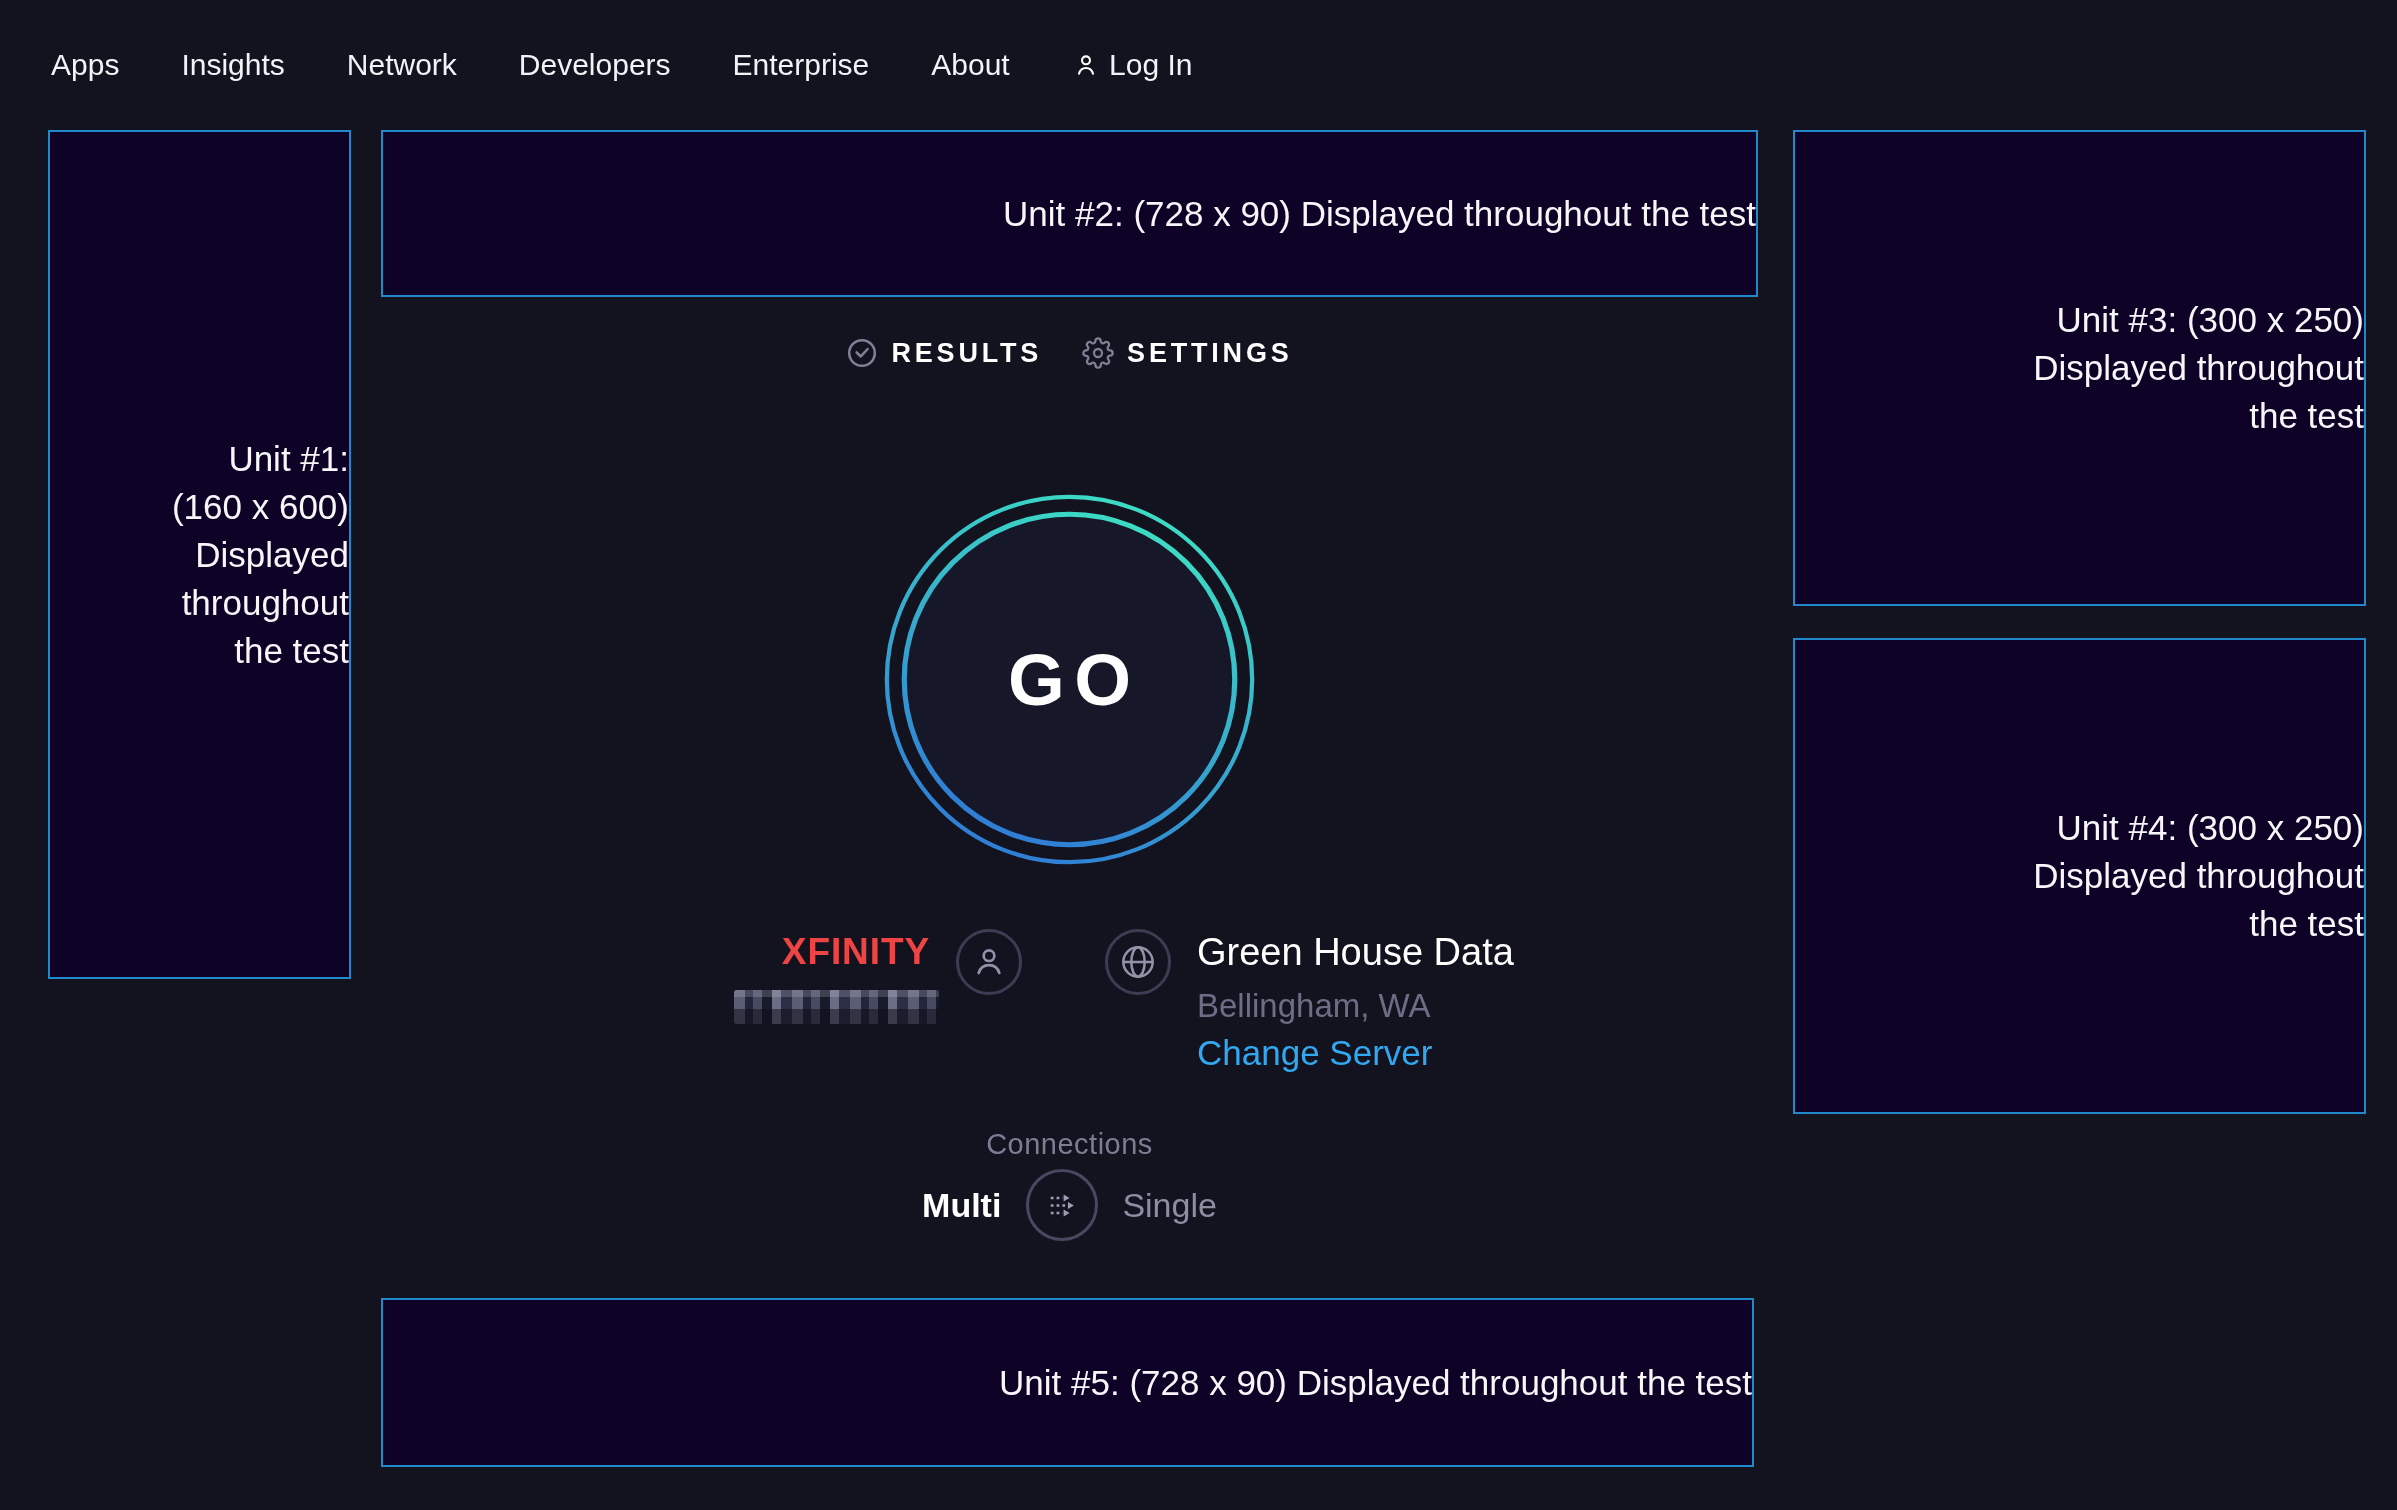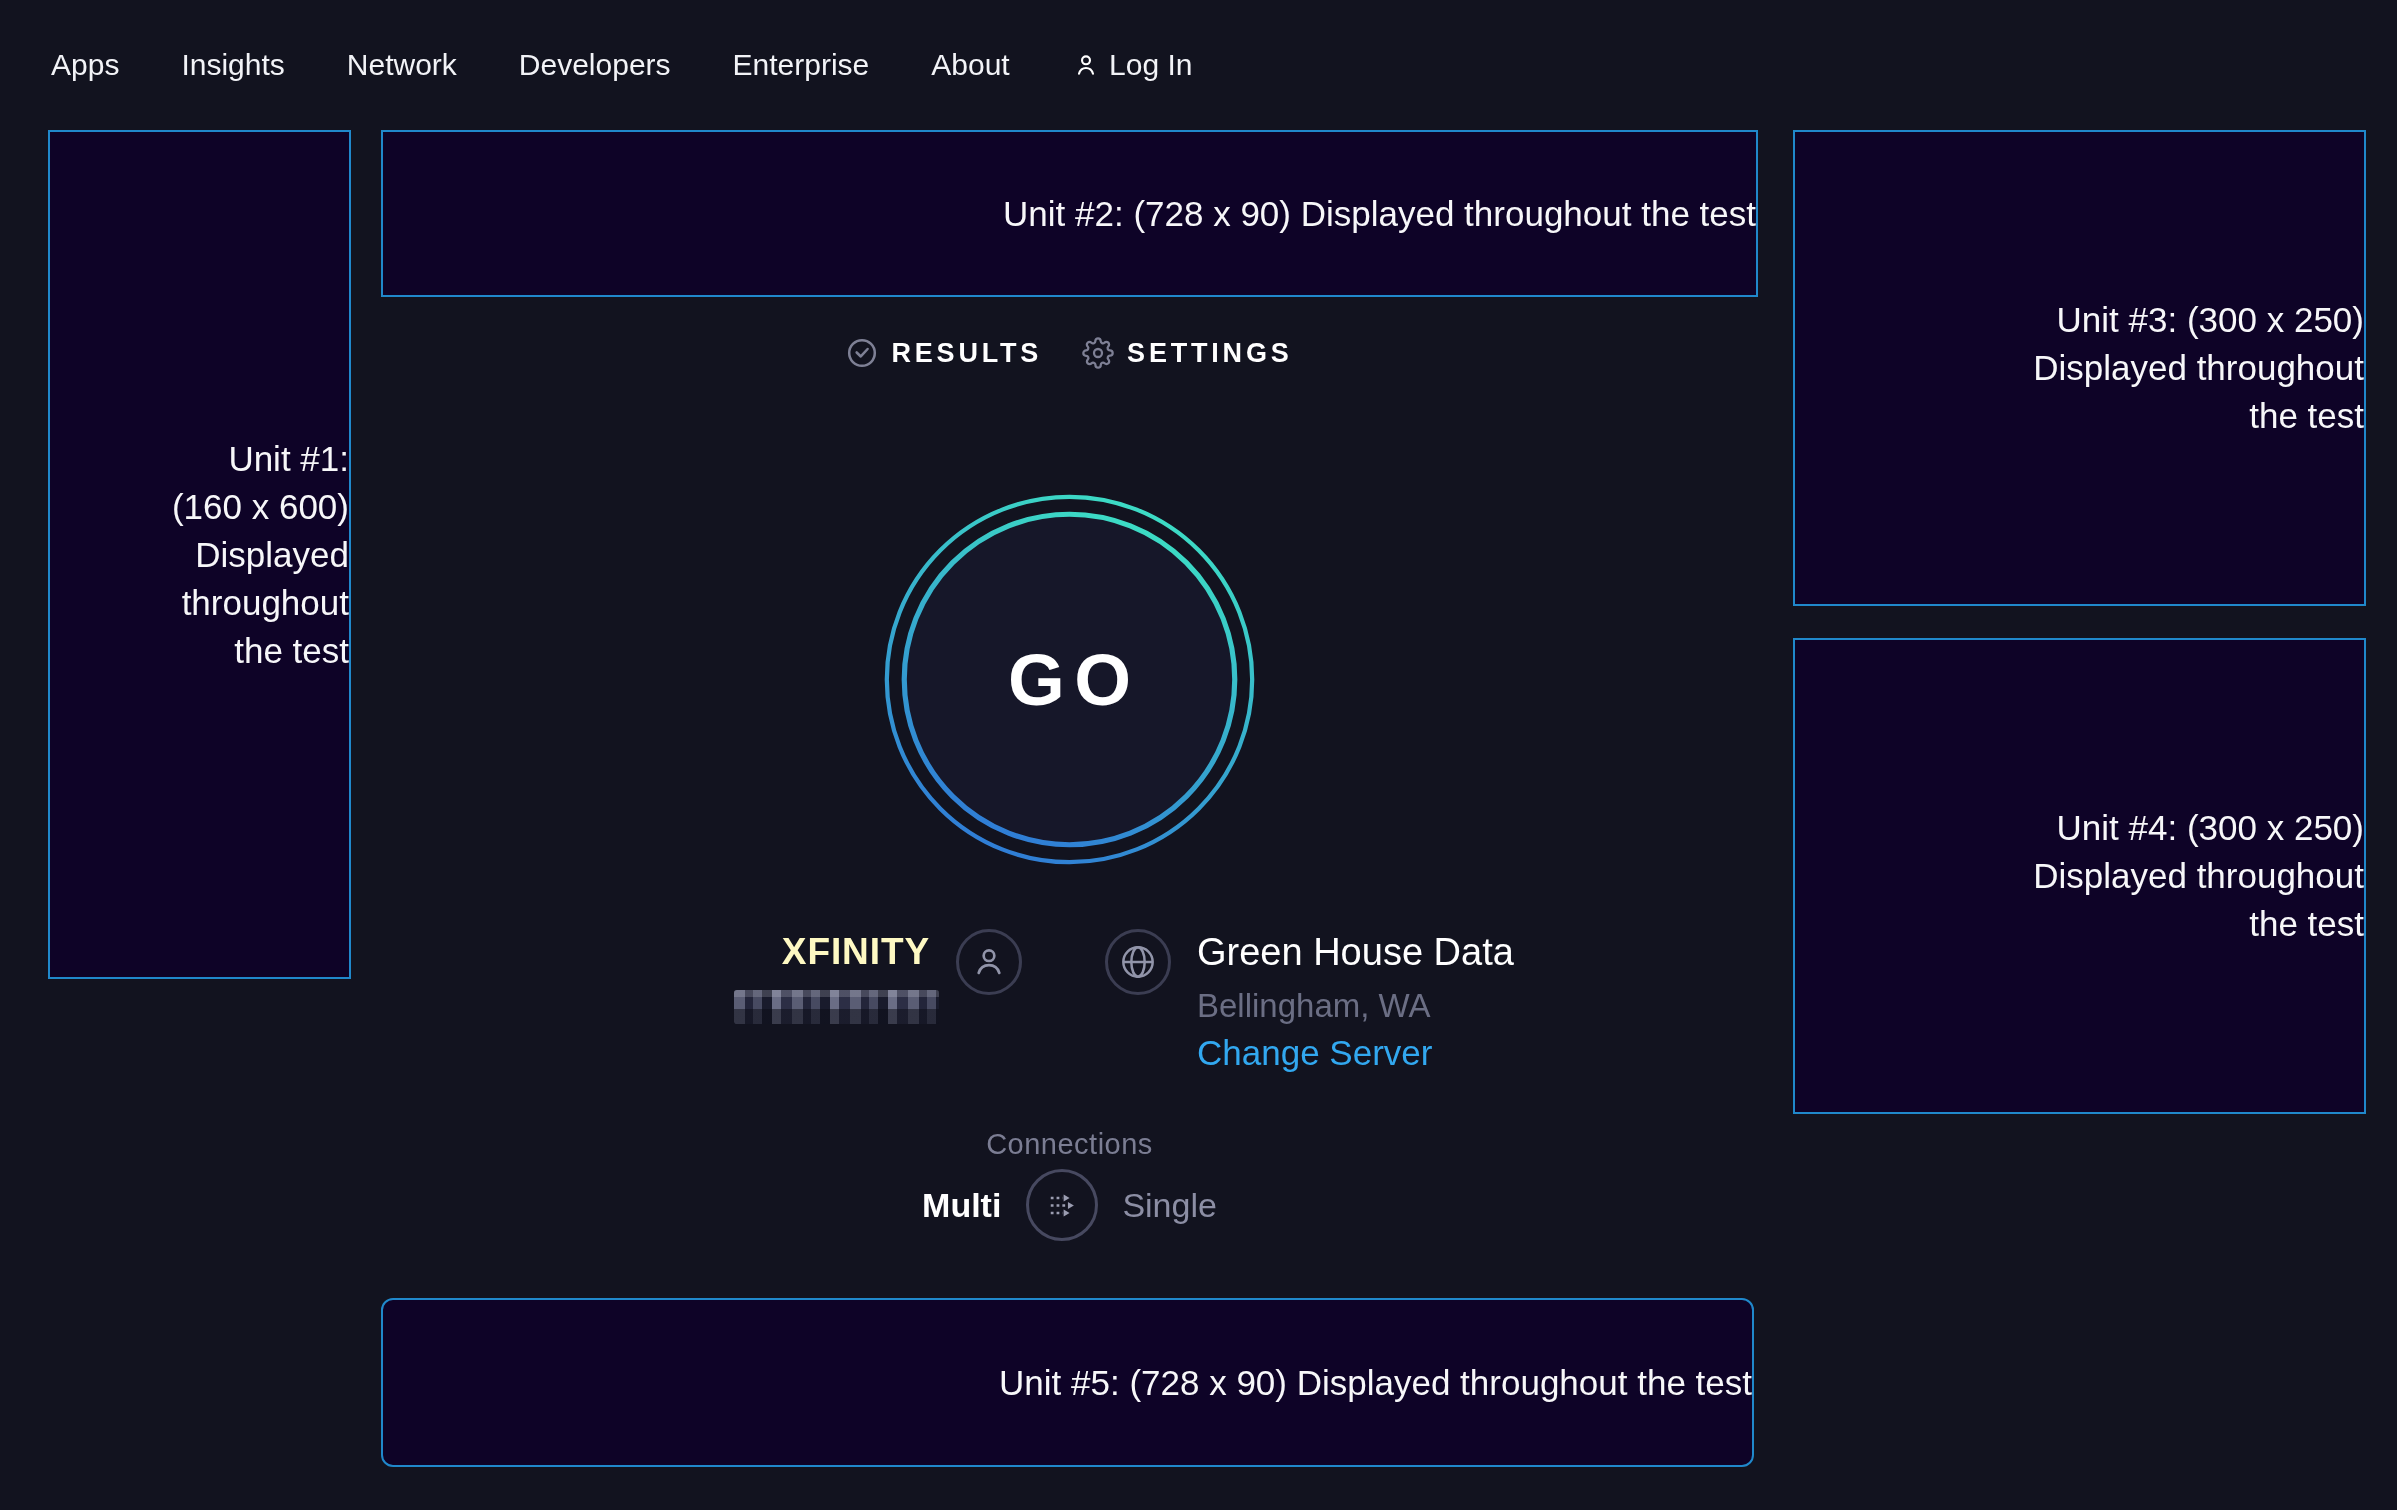--- a/index.html
+++ b/index.html
@@ -43,40 +43,40 @@
     border:2.8px solid var(--ad-border);
     display:flex;flex-direction:column;align-items:flex-end;justify-content:center;
     text-align:center;
     font-size:35px;line-height:48px;color:#f7f7f9;
     cursor:pointer;
   }
   .ad-unit-1{left:48px;top:130px;width:303px;height:849px;}
   .ad-unit-2{left:381px;top:130px;width:1377px;height:167px;}
   .ad-unit-3{left:1793px;top:130px;width:573px;height:476px;}
   .ad-unit-4{left:1793px;top:638px;width:573px;height:476px;}
-  .ad-unit-5{left:381px;top:1298px;width:1373px;height:169px;border-radius:12px;}
+  .ad-unit-5{left:381px;top:1298px;width:1373px;height:169px;}
   
   .tabs{
     position:absolute;left:381px;top:337px;width:1377px;
     display:flex;align-items:center;justify-content:center;gap:40px;
   }
   .tab{display:flex;align-items:center;gap:13px;cursor:pointer;}
   .tab svg{width:32px;height:32px;}
   .tab-label{font-size:27px;font-weight:700;letter-spacing:3.8px;color:#fff;}
   
   .go-wrap{position:absolute;left:884px;top:494px;width:371px;height:371px;cursor:pointer;}
   .go-wrap svg{position:absolute;inset:0;}
   .go-label{
     position:absolute;inset:0;display:flex;align-items:center;justify-content:center;
     font-size:73px;font-weight:600;letter-spacing:9.4px;padding-left:9.4px;color:#fff;
   }
   
   .isp-name{
     position:absolute;left:591px;top:931px;width:339px;text-align:right;
-    font-size:37px;font-weight:600;letter-spacing:0.9px;color:#fef9c3;
+    font-size:37px;font-weight:600;letter-spacing:0.9px;color:#ef4444;
   }
   .redacted{
     position:absolute;left:734px;top:990px;width:205px;height:34px;border-radius:2.8px;
     background:
       linear-gradient(180deg, rgba(235,236,245,.18) 0 7.5px, rgba(0,0,0,0) 7.5px 19px, rgba(10,11,20,.5) 19px 34px),
       repeating-linear-gradient(90deg,
         #5a5d74 0 11.3px, #23253a 11.3px 19px, #474a61 19px 28px,
         #191b2c 28px 38px, #6a6d85 38px 47px, #2c2e45 47px 58px);
     filter:blur(0.6px);
   }

